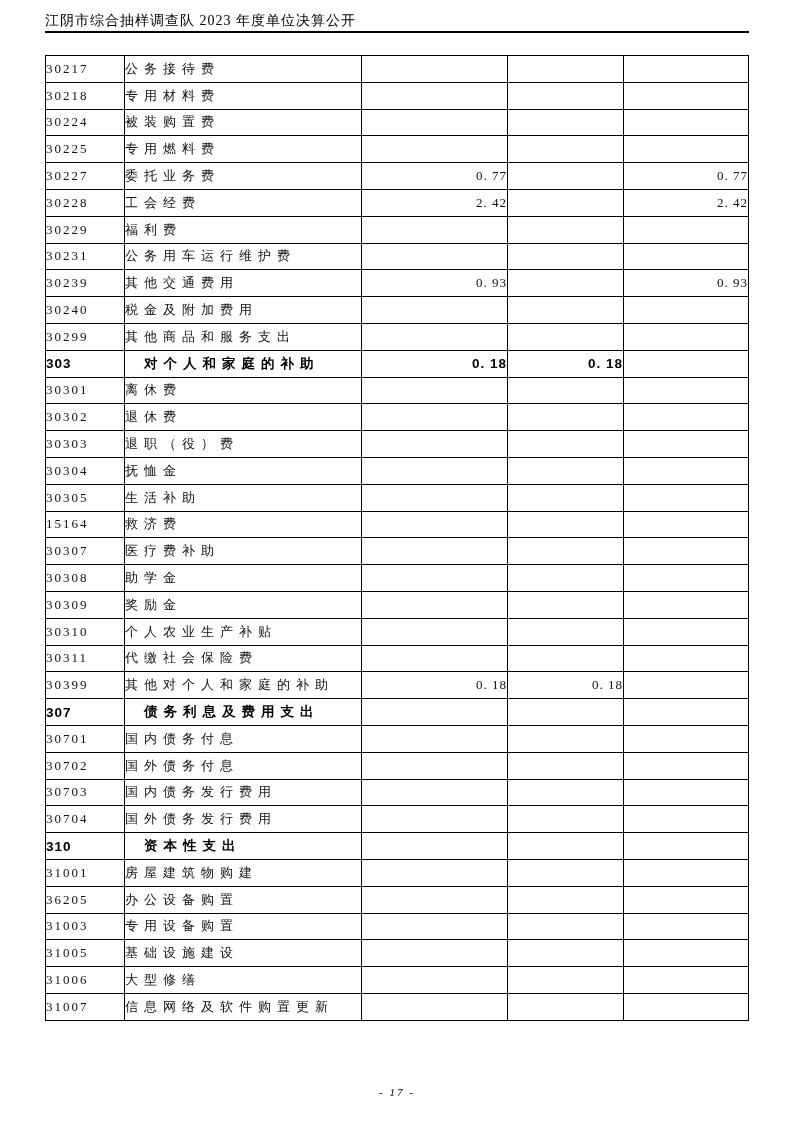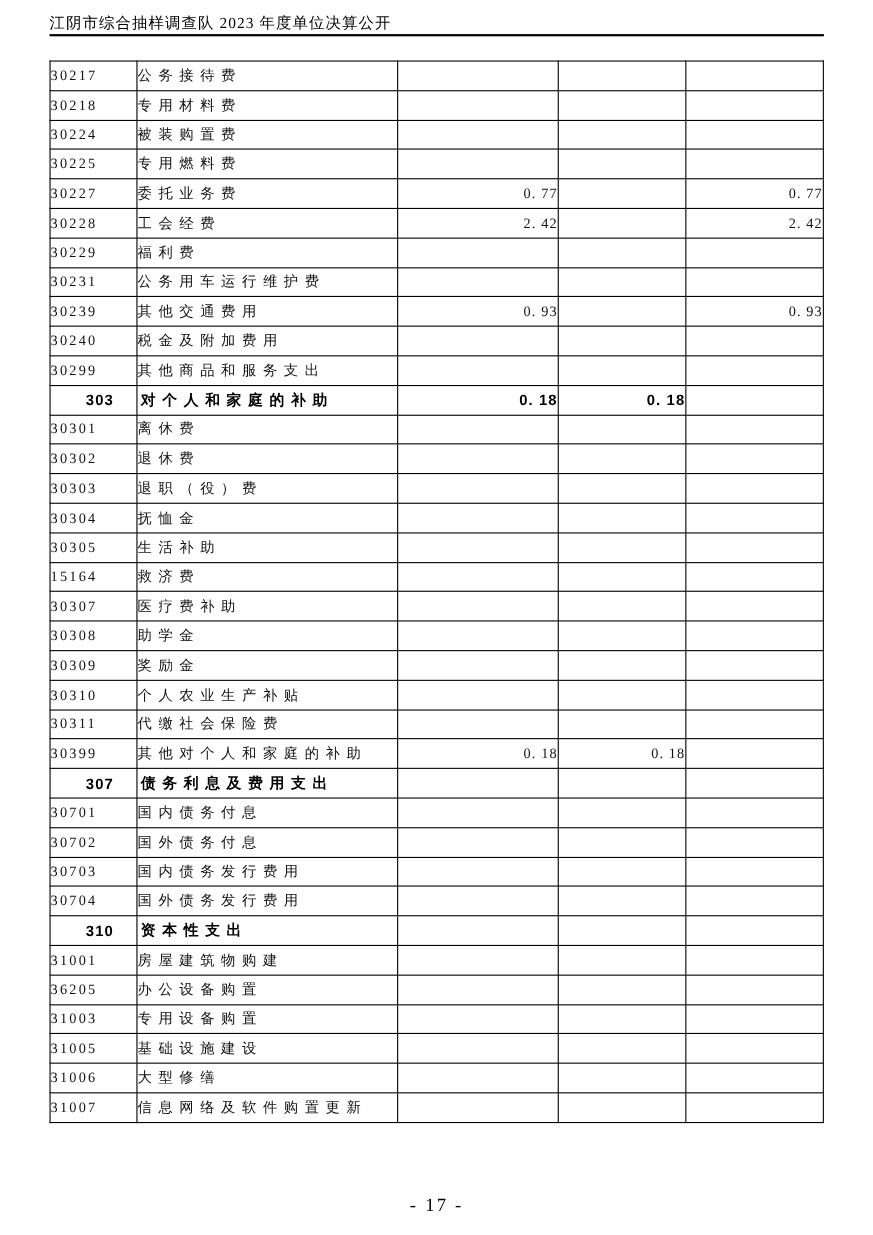--- a/index.html
+++ b/index.html
@@ -62,37 +62,37 @@
   td.num {
     text-align: right;
     padding-right: 7px;
     letter-spacing: 1px;
   }
   tr.parent td {
     font-family: "Liberation Sans", "DejaVu Sans", sans-serif;
     font-weight: bold;
     font-size: 13.5px;
     color: #000000;
-    padding-left: 32px;
   }
   tr.parent td.name {
-    padding-left: 3px;
+    padding-left: 19px;
     letter-spacing: 6px;
   }
   tr.parent td.code {
     letter-spacing: 1px;
   }
   .page-footer {
     position: absolute;
     left: 0;
     width: 100%;
     top: 1086px;
     text-align: center;
-    font-size: 17px;
+    font-size: 11px;
     letter-spacing: 2px;
+    font-style: italic;
   }
 </style>
 </head>
 <body>
 
 <div class="page">
 
   <div class="header-title">江阴市综合抽样调查队 2023 年度单位决算公开</div>
 
   <div class="header-rule"></div>

